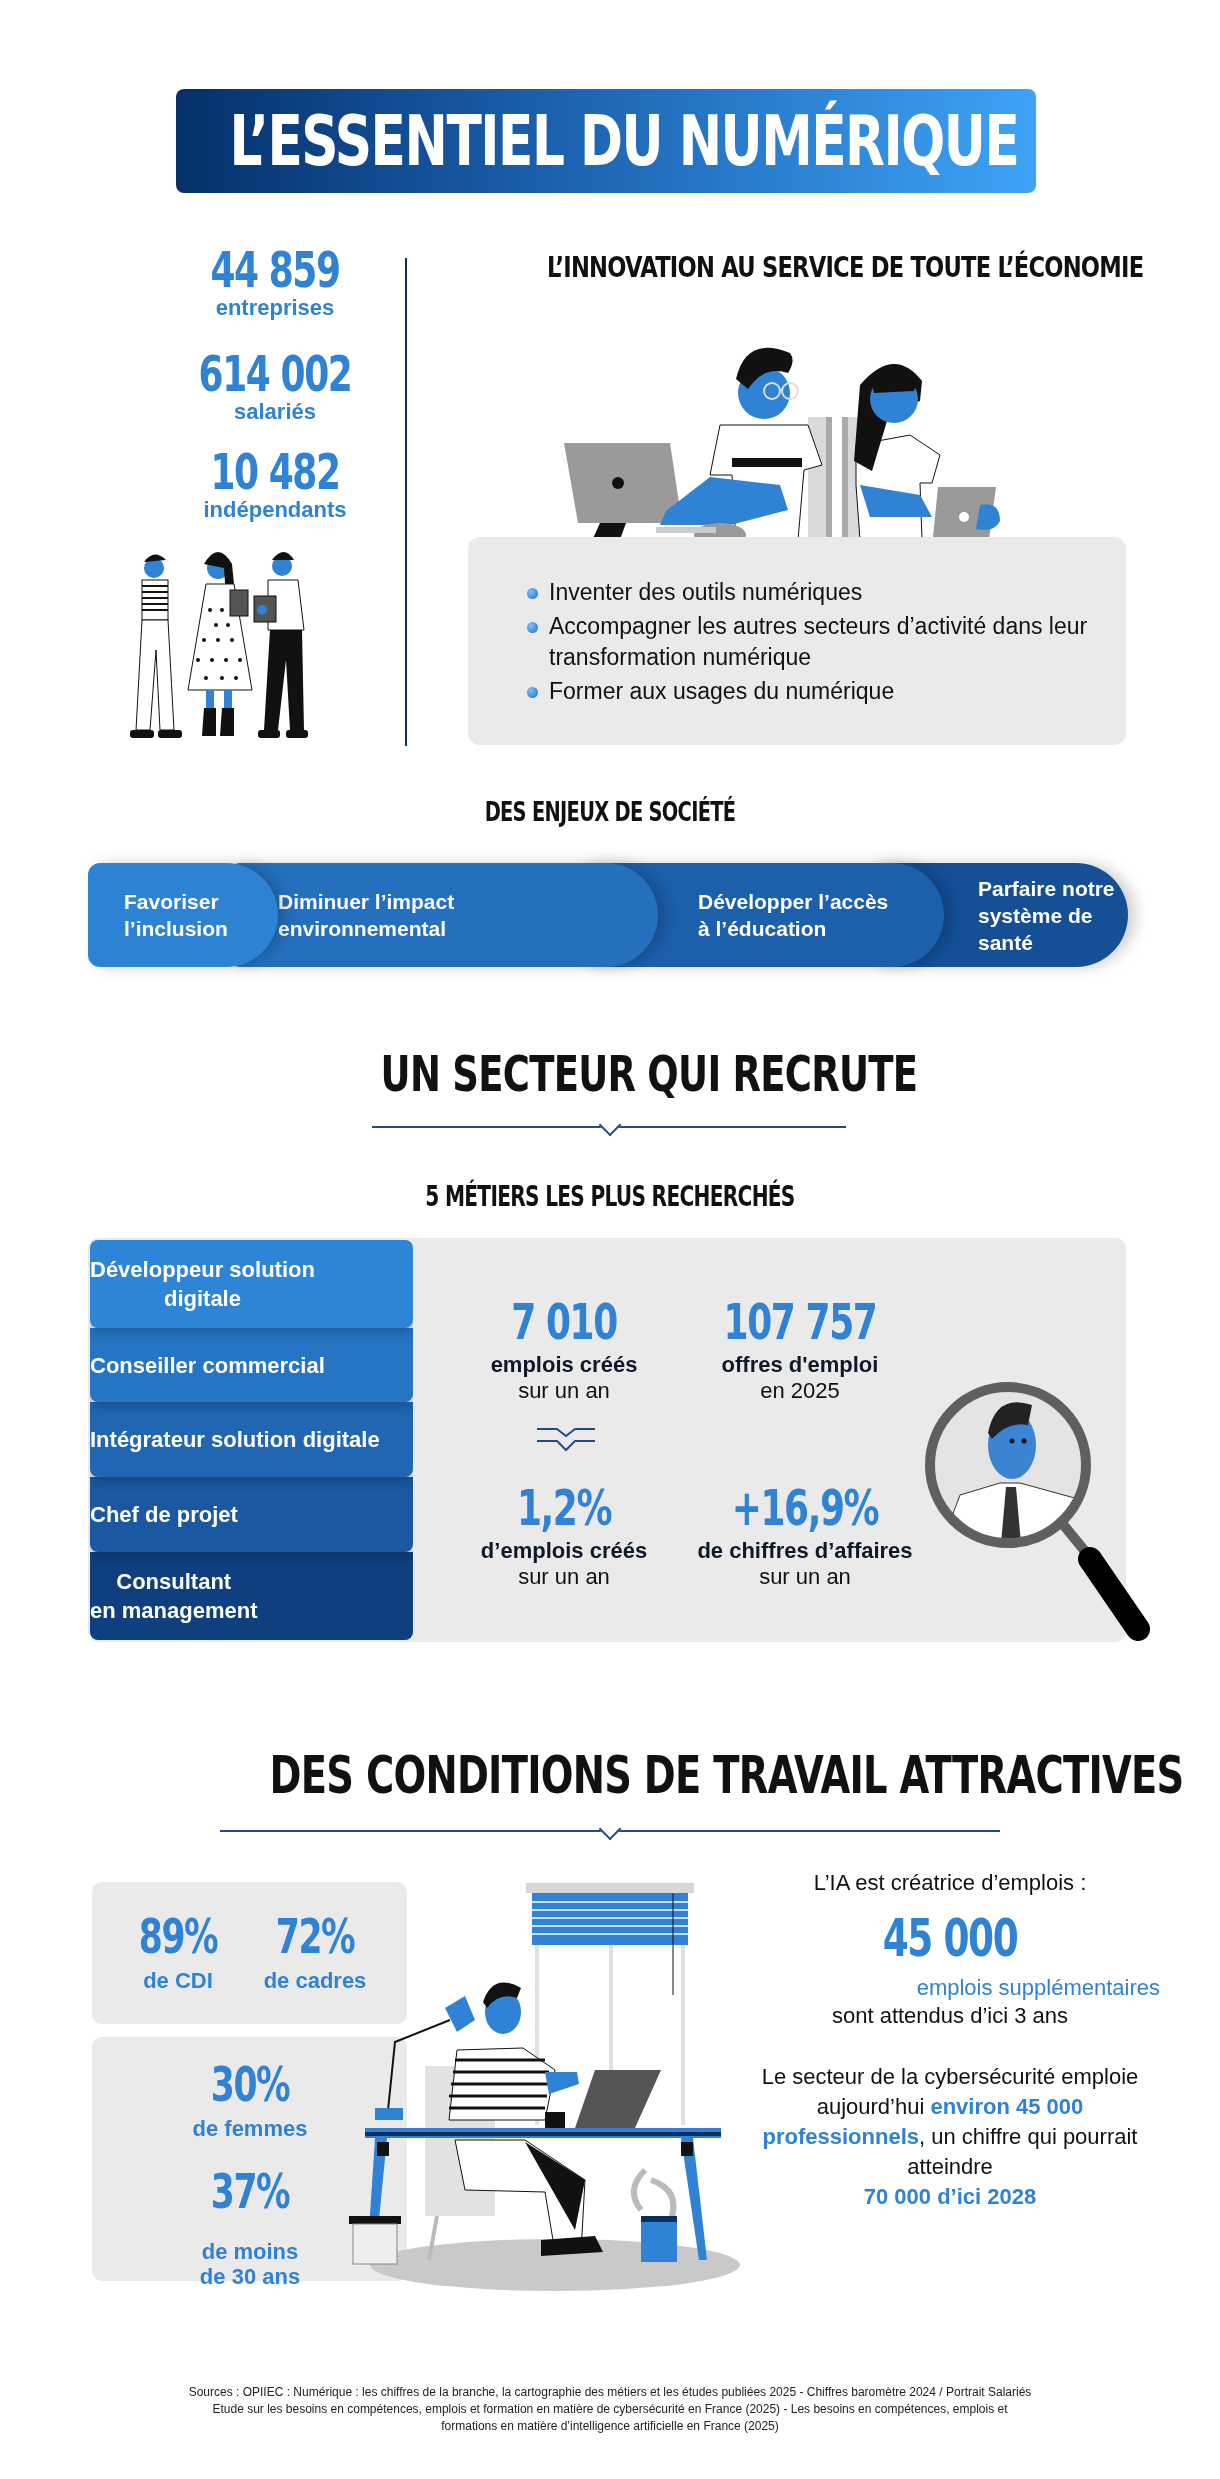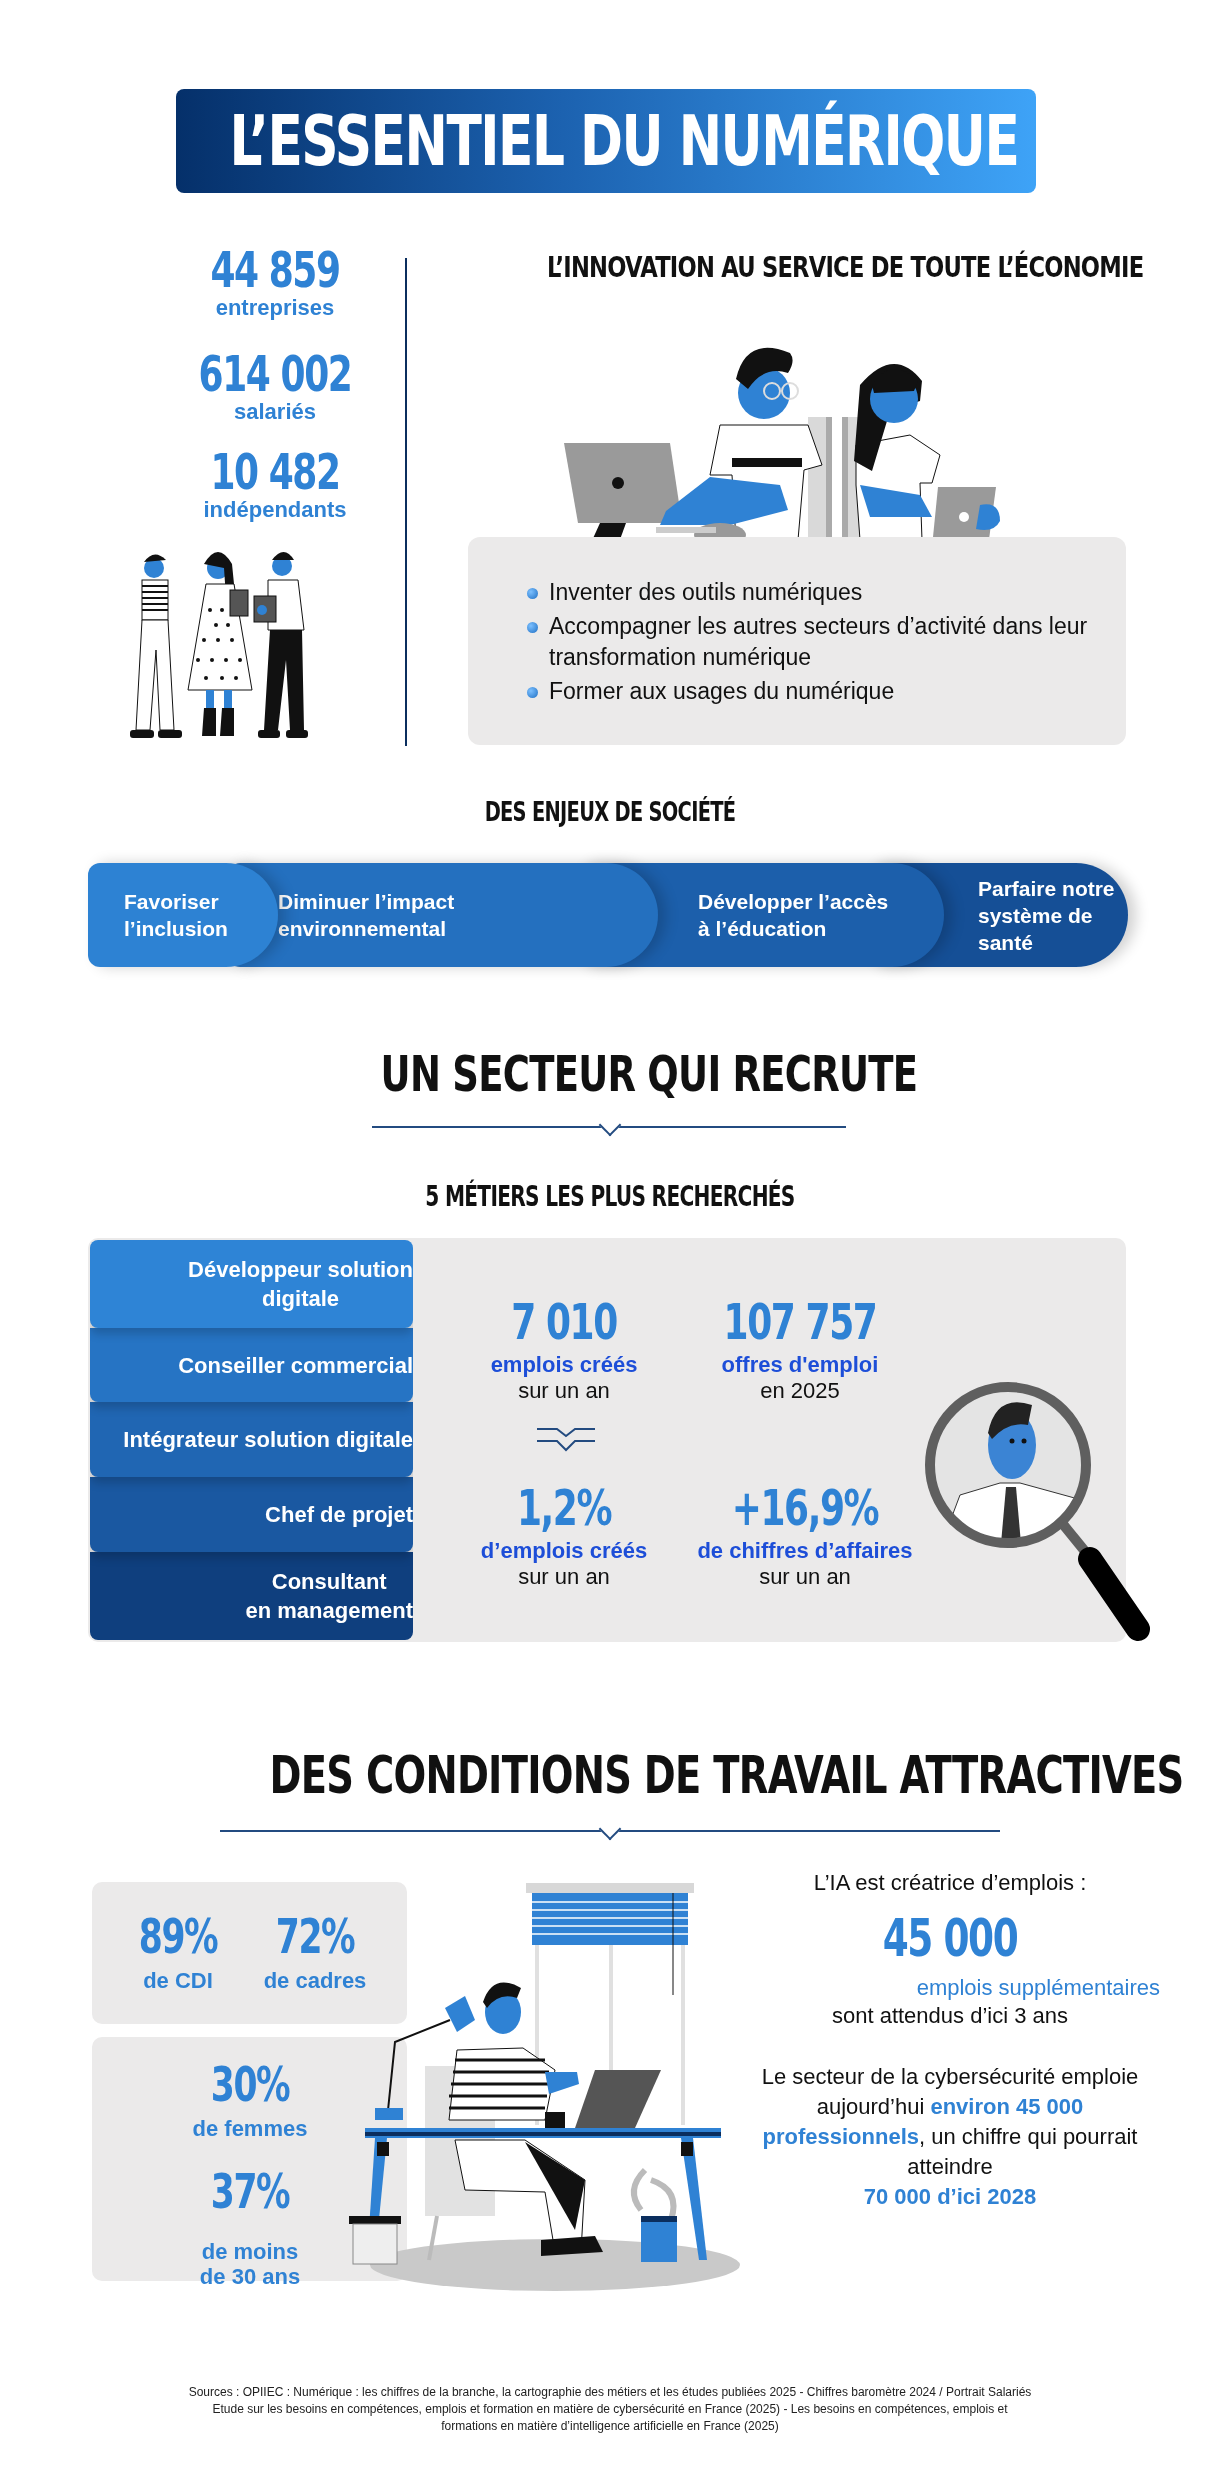--- a/index.html
+++ b/index.html
@@ -65,31 +65,31 @@
   .underline { height: 2px; background: #234b80; }
   .chev {
     position: absolute; width: 16px; height: 16px; border-right: 2px solid #234b80; border-bottom: 2px solid #234b80;
     background: #fff; transform: rotate(45deg);
   }
   #metiers-title { left: 300px; top: 1180px; width: 620px; font-size: 28px; }
 
   #metiers-panel { left: 88px; top: 1238px; width: 1038px; height: 404px; background: #ebeaea; border-radius: 10px; }
   #metiers-list { left: 90px; top: 1240px; width: 323px; height: 400px; border-radius: 8px; overflow: hidden; }
   .metier {
-    height: 80px; display: flex; align-items: center; justify-content: flex-end; text-align: center;
+    height: 80px; display: flex; align-items: center; justify-content: flex-start; text-align: center;
     color: #fff; font-weight: bold; font-size: 22px; line-height: 29px;
     border-radius: 0 0 8px 8px; box-shadow: 0 6px 10px rgba(0,0,0,0.18); position: relative;
   }
 
   .kpi { position: absolute; width: 260px; text-align: center; }
   .kpi .num {
     font-family: "DejaVu Sans", sans-serif; font-weight: bold; color: #2f82d4; font-size: 50px;
     letter-spacing: -2px; transform: scaleX(0.72); line-height: 1; white-space: nowrap;
   }
-  .kpi .lbl { color: #1d4ed8; font-weight: bold; font-size: 22px; line-height: 27px; margin-top: 4px; }
+  .kpi .lbl { color: #0f172a; font-weight: bold; font-size: 22px; line-height: 27px; margin-top: 4px; }
   .kpi .sub { color: #111; font-size: 22px; line-height: 25px; }
 
   
   #cond-title { left: 150px; top: 1745px; width: 920px; font-size: 52px; }
   #cond-box1 { left: 92px; top: 1882px; width: 315px; height: 142px; background: #ebeaea; border-radius: 10px; }
   #cond-box2 { left: 92px; top: 2037px; width: 315px; height: 244px; background: #ebeaea; border-radius: 10px; }
   .pct {
     font-family: "DejaVu Sans", sans-serif; font-weight: bold; color: #2f82d4; font-size: 48px;
     letter-spacing: -2px; transform: scaleX(0.72); line-height: 1; text-align: center; white-space: nowrap;
   }

